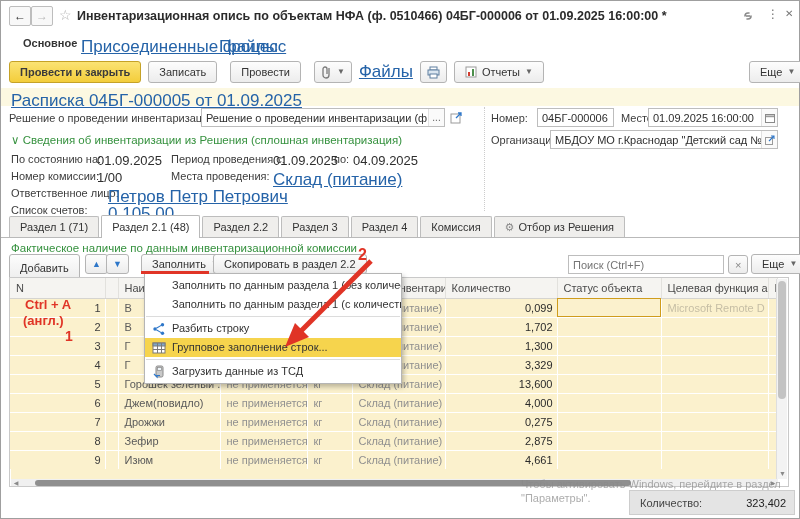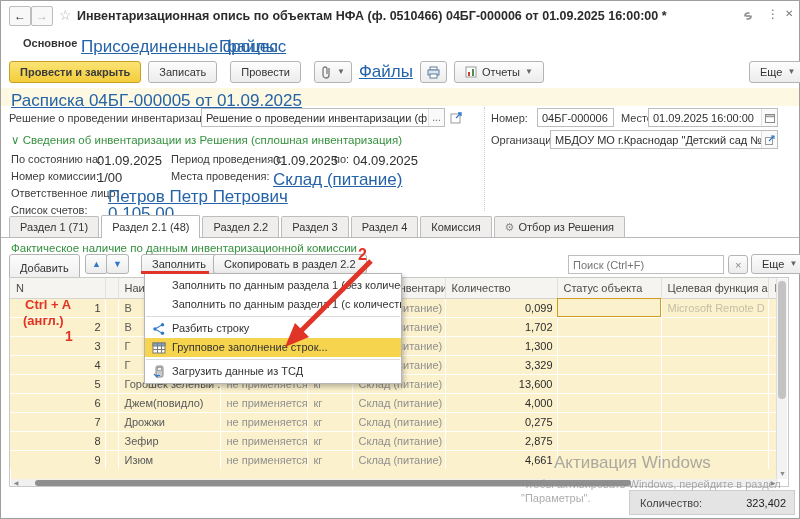--- a/index.html
+++ b/index.html
@@ -429,21 +429,20 @@
           <svg width="14" height="14" viewBox="0 0 14 14">
             <rect x="4" y="1" width="7" height="11" rx="1.5" fill="#c9c9c9" stroke="#8a8a8a"></rect>
             <rect x="5.5" y="2.5" width="4" height="3" fill="#eef4f8" stroke="#8a8a8a" stroke-width="0.7"></rect>
             <path d="M2 9 L5 12 L5 10.5 L8 10.5" fill="none" stroke="#2e77c9" stroke-width="1.2"></path>
           </svg>
         </span>
       <span>Загрузить данные из ТСД</span>
     </div>
   </div>
 
-  <div class="abs wm" style="left:553px; top:452px; font-size:17px;">Активация Windows</div>
   <div class="abs wm" style="left:520px; top:477px; font-size:11px;">Чтобы активировать Windows, перейдите в раздел</div>
   <div class="abs wm" style="left:520px; top:491px; font-size:11px;">"Параметры".</div>
 
   <div id="qty-box">
     <span class="ql">Количество:</span>
     <span class="qv">323,402</span>
   </div>
 
   <div class="abs red z-anno" style="left:24px; top:296px; font-size:13px;">Ctrl + A</div>
   <div class="abs red z-anno" style="left:22px; top:312px; font-size:13px;">(англ.)</div>

